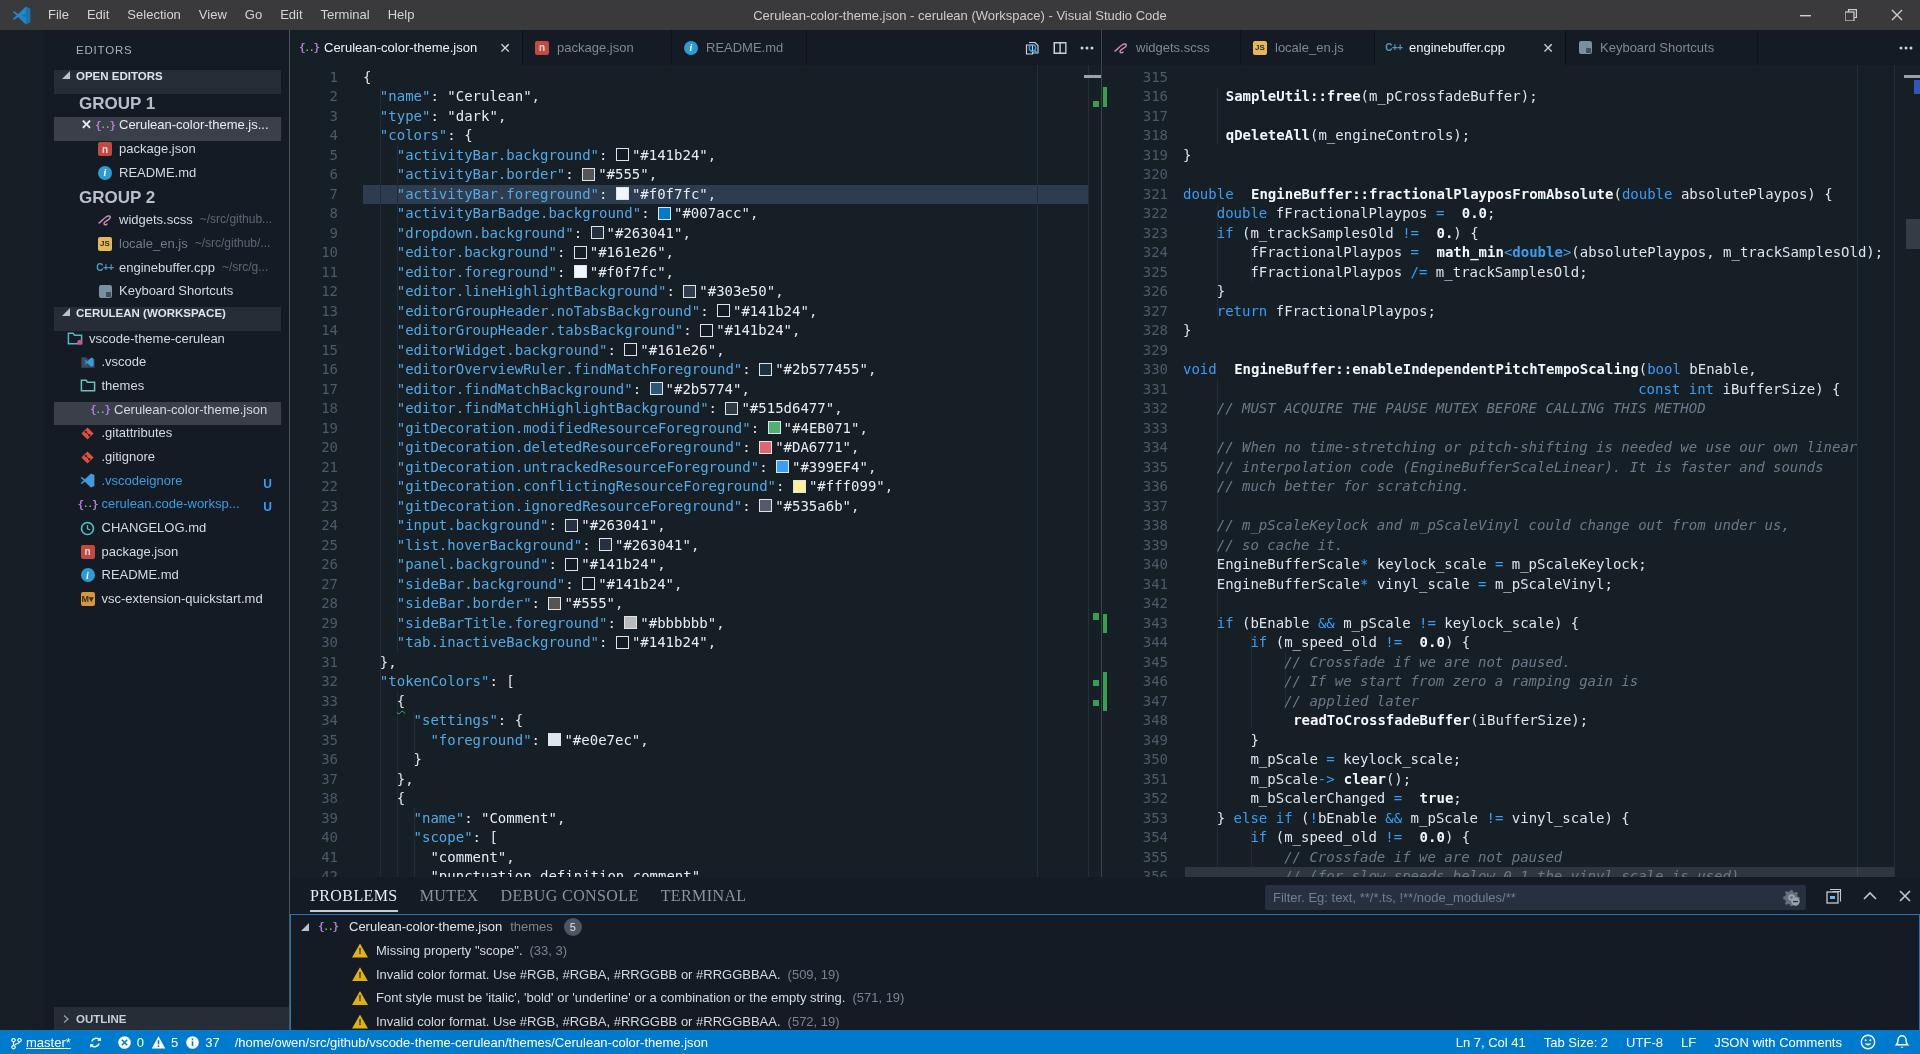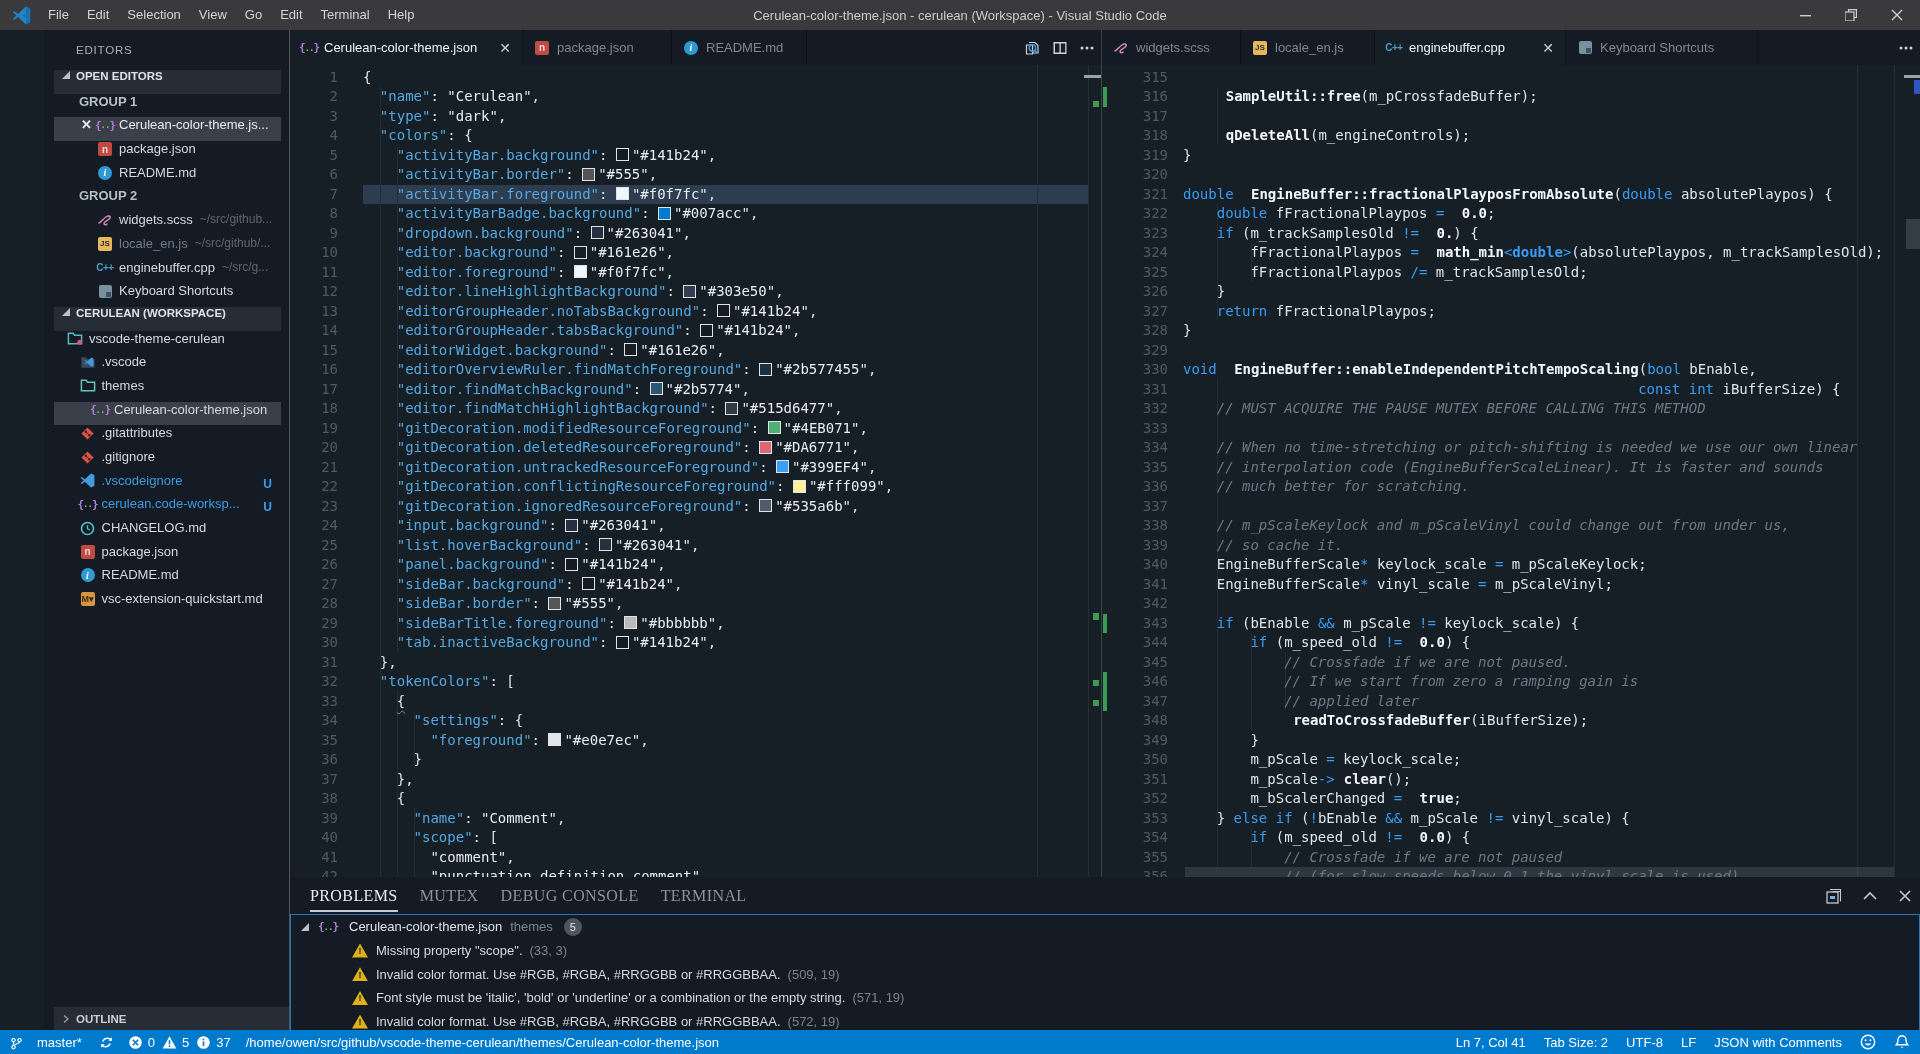--- a/index.html
+++ b/index.html
@@ -20,21 +20,21 @@
   #activitybar { position:absolute; left:0; top:30px; width:54px; height:1000px; background:#141b24; border-right:1px solid #b91c1c;margin-left:44px; }
   .act-item { position:absolute; left:0; width:53px; height:50px; display:flex; align-items:center; justify-content:center; }
   .act-badge { position:absolute; border-radius:10px; background:#007acc; color:#fff; font-size:10.5px; display:flex; align-items:center; justify-content:center; }
 
   
   #sidebar { position:absolute; left:54px; top:30px; width:236px; height:1000px; background:#141b24; border-right:1px solid #50555c; }
   #sidebar-title { position:absolute; left:22px; top:14px; font-size:11.5px; letter-spacing:0.8px; color:#a7b1bc; }
   #sidebar-rows { position:absolute; left:0; top:40px; width:235px; }
   .sb-row { position:relative; width:227px; height:23.7px; display:flex; white-space:nowrap; overflow:hidden; }
   .sb-row.header { background:#272d36; font-weight:bold; font-size:11.5px; color:#dce3ea; }
-  .sb-row.group { font-weight:bold; font-size:13px; color:#b6c0ca; }
+  .sb-row.group { font-weight:bold; font-size:17px; color:#b6c0ca; }
   .sb-row.selected { background:#3a3f4a; }
   .sb-twistie { width:10px; height:10px; margin-left:7px; margin-right:5px; flex:none; }
   .sb-close { width:16px; flex:none; margin-left:76px; color:#e8edf2; font-size:13px; font-weight:bold; text-align:left; }
   .sb-icon { width:16px; height:16px; flex:none; margin-right:6px; position:relative; }
   .sb-label { font-size:13px; color:#d3dae1; }
   .sb-desc { font-size:12px; color:#5d6772; margin-left:7px; }
   .sb-ubadge { position:absolute; right:9px; top:4px; color:#399ef4; font-weight:bold; font-size:12px; }
   .blue-name { color:#3f9bdd; }
   #outline-section { position:absolute; left:0; top:977px; width:235px; height:23px; background:#272d36; display:flex; align-items:center; font-weight:bold; font-size:11.5px; color:#c7cfd8; }
 
@@ -562,20 +562,33 @@
       </div>
     <div id="group-divider"></div>
 
     <section id="panel">
       <div id="panel-tabs">
           <div class="panel-tab active">PROBLEMS</div>
           <div class="panel-tab">MUTEX</div>
           <div class="panel-tab">DEBUG CONSOLE</div>
           <div class="panel-tab">TERMINAL</div>
         </div>
+      <div id="panel-filter">
+        <input type="text" placeholder="Filter. Eg: text, **/*.ts, !**/node_modules/**" style="">
+        <span class="st-ico" style="margin-right:6px;">
+          <svg width="17" height="17" viewBox="0 0 17 17">
+            <g fill="#9aa3ad">
+                <path d="M8.5 5.2 a3.3 3.3 0 1 0 0 6.6 a3.3 3.3 0 0 0 0-6.6 z M8.5 7 a1.5 1.5 0 1 1 0 3 a1.5 1.5 0 0 1 0-3 z"></path>
+            <path d="M7.4 1h2.2l.4 2 1.8.8 1.7-1.1 1.6 1.6-1.1 1.7.7 1.8 2 .4v2.2l-2 .4-.7 1.8 1.1 1.7-1.6 1.6-1.7-1.1-1.8.7-.4 2H7.4l-.4-2-1.8-.7-1.7 1.1-1.6-1.6 1.1-1.7-.7-1.8-2-.4V7.4l2-.4.7-1.8L1.9 3.5 3.5 1.9l1.7 1.1 1.8-.8z" fill-opacity="0.55"></path>
+              </g>
+            <circle cx="12.5" cy="12.5" r="4.2" fill="#9aa3ad"></circle>
+              <rect x="10" y="11.9" width="5" height="1.3" fill="#263041"></rect>
+          </svg>
+        </span>
+      </div>
       <div id="panel-actions">
         <span class="st-ico">
           <svg width="16" height="16" viewBox="0 0 16 16">
               <rect x="1" y="4" width="11" height="11" fill="none" stroke="#c3c9d0" stroke-width="1.3"></rect>
               <rect x="4" y="8" width="5" height="3" fill="#6fb6e8"></rect>
               <path d="M4 1.5 h10.5 V12 M6.5 3.5 h8 V13.5" fill="none" stroke="#c3c9d0" stroke-width="1.1"></path>
             </svg>
         </span>
         <span class="st-ico">
           <svg width="16" height="16" viewBox="0 0 16 16">
@@ -636,21 +649,21 @@
     </section>
   </main>
 
   <footer id="statusbar">
     <div id="status-left">
         <div class="sb-item" style="margin-left: 0px;">
           <svg width="15" height="15" viewBox="0 0 15 15">
             <path d="M4.5 3.5 a1.7 1.7 0 1 0 0.01 0 z M4.5 10.5 a1.7 1.7 0 1 0 0.01 0 z M10.5 3.5 a1.7 1.7 0 1 0 0.01 0 z" fill="none" stroke="#fff" stroke-width="1.2"></path>
             <path d="M4.5 6.8 V10.6 M10.5 6.8 c0 2.2-3 1.6-4.8 3" fill="none" stroke="#fff" stroke-width="1.2"></path>
           </svg>
-          <span style="margin-left: 13px;">master*</span>
+          <span style="margin-left: 2px; text-decoration: underline;">master*</span>
         </div>
         <div class="sb-item" style="margin-left: 17px;">
           <svg width="15" height="15" viewBox="0 0 15 15">
             <path d="M12.6 5.5 A5 5 0 0 0 3.8 6.5 M2.4 9.5 A5 5 0 0 0 11.2 8.5" fill="none" stroke="#fff" stroke-width="1.5"></path>
             <path d="M12.8 2.3 V5.8 H9.3 Z" fill="#fff"></path>
             <path d="M2.2 12.7 V9.2 H5.7 Z" fill="#fff"></path>
           </svg>
         </div>
         <div class="sb-item" style="margin-left: 14px;">
           <svg width="15" height="15" viewBox="0 0 15 15">

